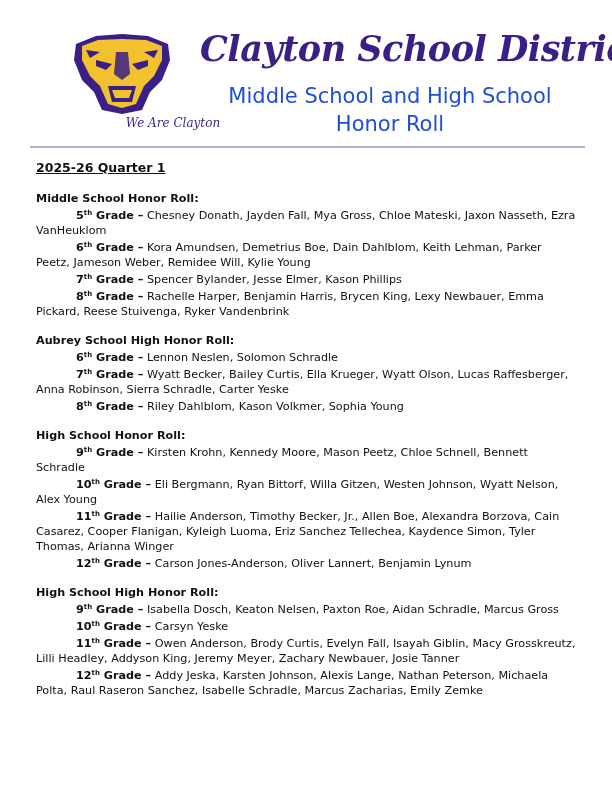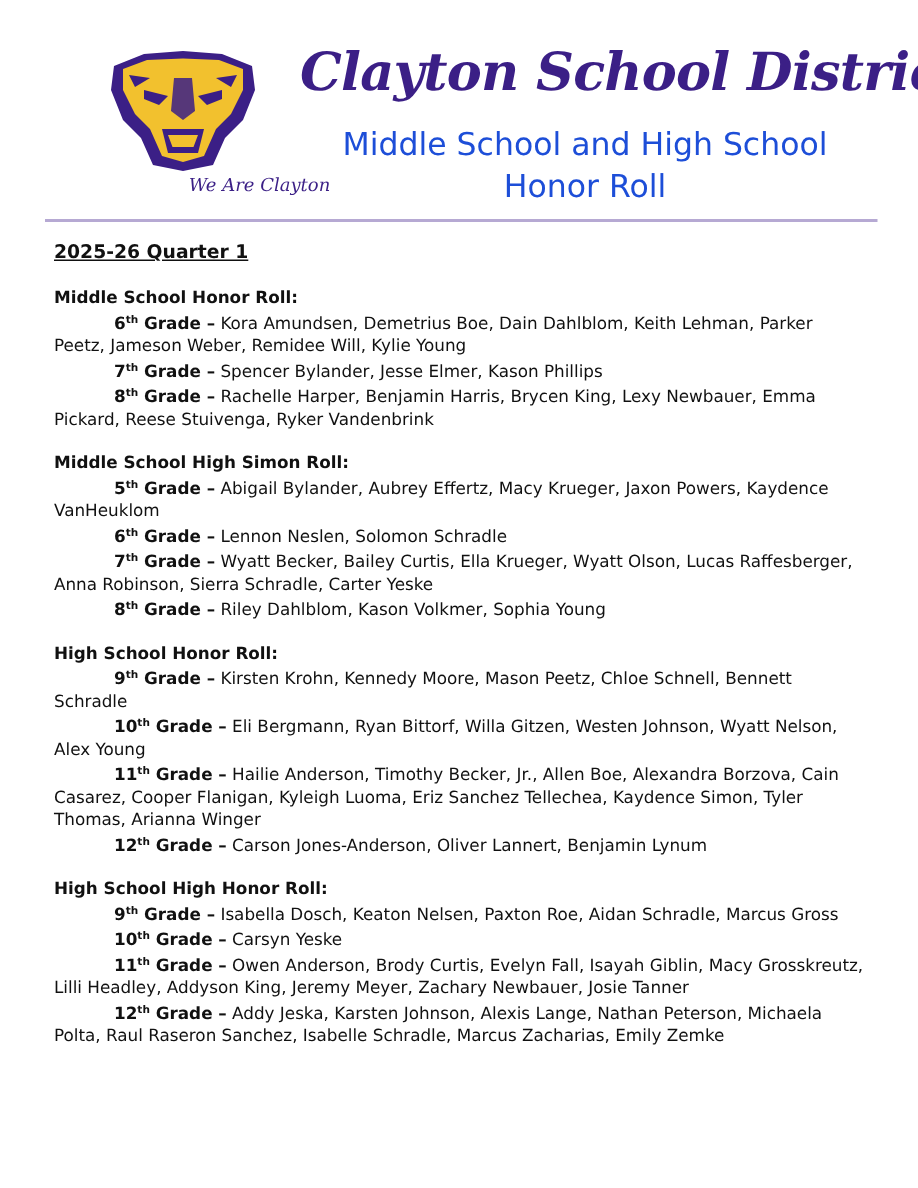--- a/index.html
+++ b/index.html
@@ -41,28 +41,28 @@
   <div class="subtitle l1">Middle School and High School</div>
   <div class="subtitle l2">Honor Roll</div>
   <div class="rule"></div>
 </div>
 
 <div class="content">
   <div class="quarter">2025-26 Quarter 1</div>
 
   <div class="section">
     <div class="section-title">Middle School Honor Roll:</div>
+    <div class="grade"><b><span>5</span><sup>th</sup> <span>Grade –</span></b> <span>Chesney Donath, Jayden Fall, Mya Gross, Chloe Mateski, Jaxon Nasseth, Ezra VanHeuklom</span></div>
     <div class="grade"><b><span>6</span><sup>th</sup> <span>Grade –</span></b> <span>Kora Amundsen, Demetrius Boe, Dain Dahlblom, Keith Lehman, Parker Peetz, Jameson Weber, Remidee Will, Kylie Young</span></div>
     <div class="grade"><b><span>7</span><sup>th</sup> <span>Grade –</span></b> <span>Spencer Bylander, Jesse Elmer, Kason Phillips</span></div>
     <div class="grade"><b><span>8</span><sup>th</sup> <span>Grade –</span></b> <span>Rachelle Harper, Benjamin Harris, Brycen King, Lexy Newbauer, Emma Pickard, Reese Stuivenga, Ryker Vandenbrink</span></div>
   </div>
 
   <div class="section">
-    <div class="section-title">Middle School High Simon Roll:</div>
-    <div class="grade"><b><span>5</span><sup>th</sup> <span>Grade –</span></b> <span>Abigail Bylander, Aubrey Effertz, Macy Krueger, Jaxon Powers, Kaydence VanHeuklom</span></div>
+    <div class="section-title">Aubrey School High Honor Roll:</div>
     <div class="grade"><b><span>6</span><sup>th</sup> <span>Grade –</span></b> <span>Lennon Neslen, Solomon Schradle</span></div>
     <div class="grade"><b><span>7</span><sup>th</sup> <span>Grade –</span></b> <span>Wyatt Becker, Bailey Curtis, Ella Krueger, Wyatt Olson, Lucas Raffesberger, Anna Robinson, Sierra Schradle, Carter Yeske</span></div>
     <div class="grade"><b><span>8</span><sup>th</sup> <span>Grade –</span></b> <span>Riley Dahlblom, Kason Volkmer, Sophia Young</span></div>
   </div>
 
   <div class="section">
     <div class="section-title">High School Honor Roll:</div>
     <div class="grade"><b><span>9</span><sup>th</sup> <span>Grade –</span></b> <span>Kirsten Krohn, Kennedy Moore, Mason Peetz, Chloe Schnell, Bennett Schradle</span></div>
     <div class="grade"><b><span>10</span><sup>th</sup> <span>Grade –</span></b> <span>Eli Bergmann, Ryan Bittorf, Willa Gitzen, Westen Johnson, Wyatt Nelson, Alex Young</span></div>
     <div class="grade"><b><span>11</span><sup>th</sup> <span>Grade –</span></b> <span>Hailie Anderson, Timothy Becker, Jr., Allen Boe, Alexandra Borzova, Cain Casarez, Cooper Flanigan, Kyleigh Luoma, Eriz Sanchez Tellechea, Kaydence Simon, Tyler Thomas, Arianna Winger</span></div>

